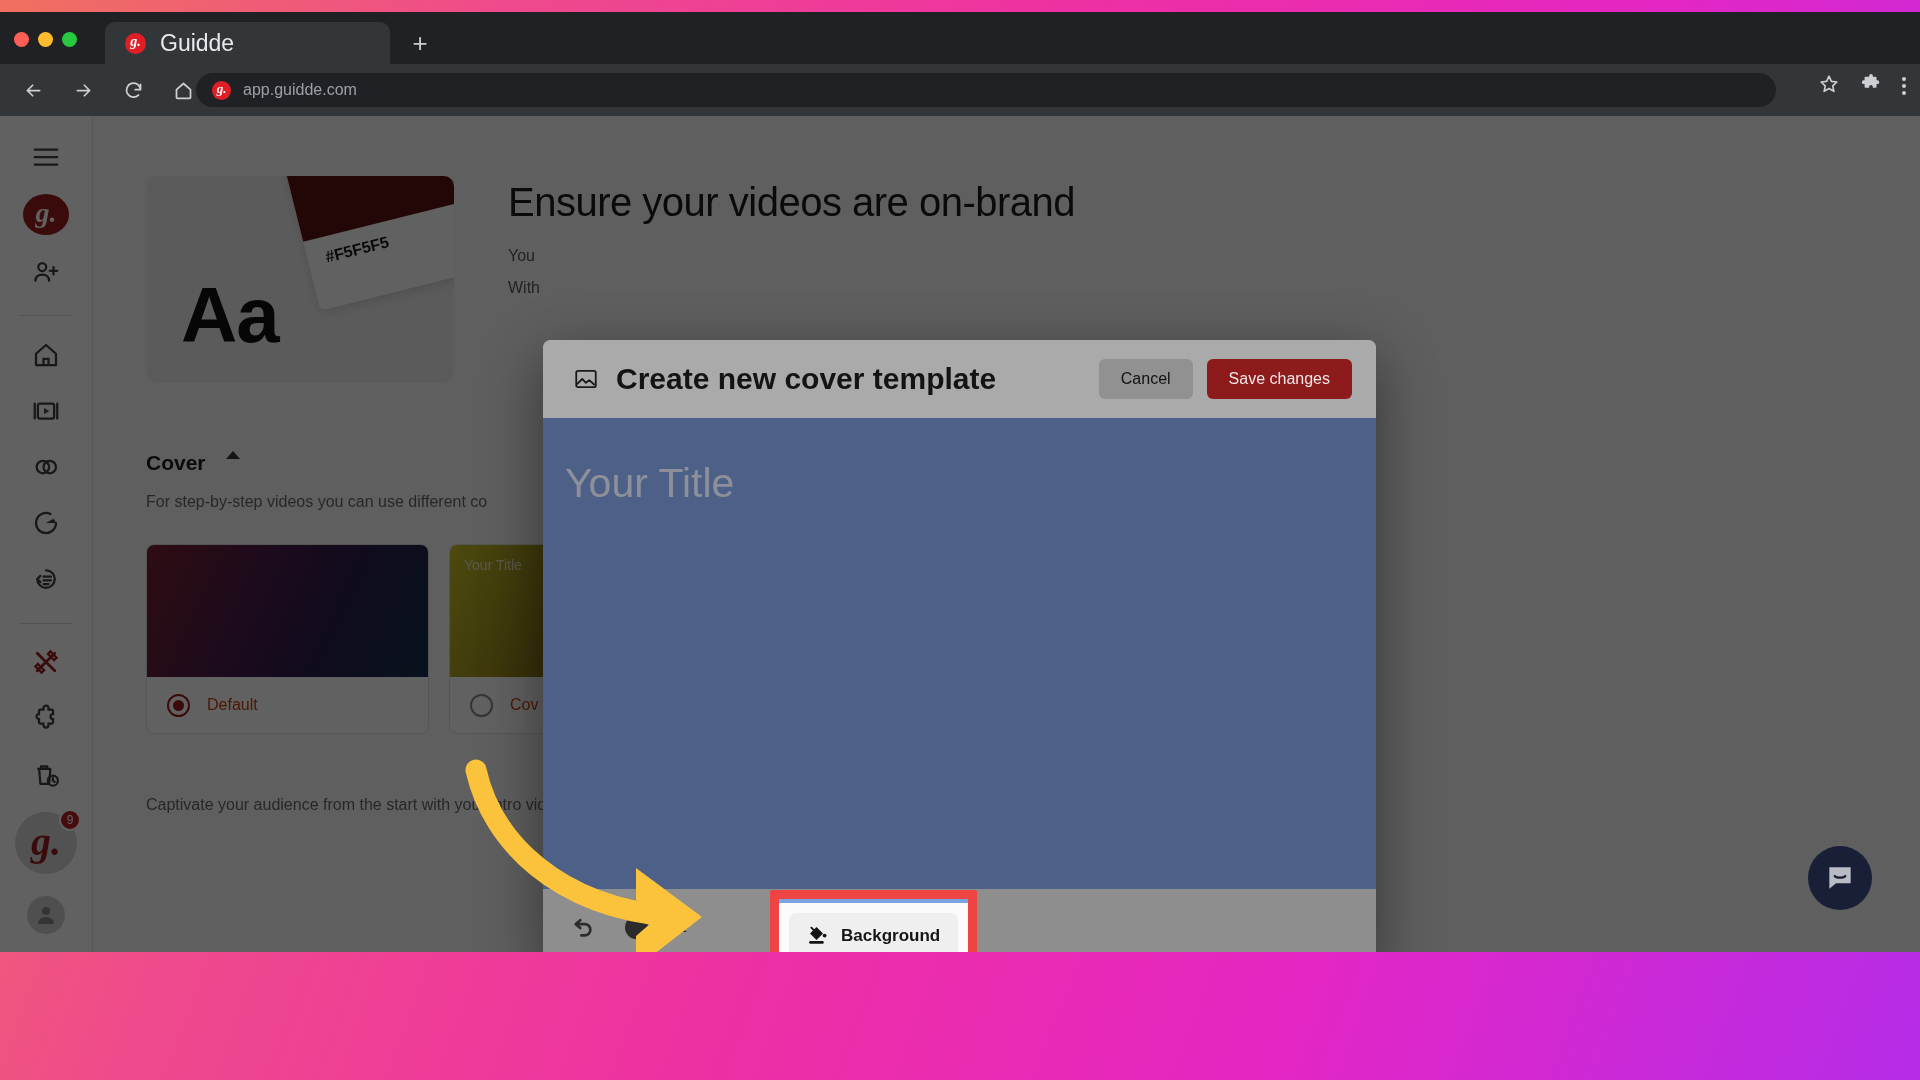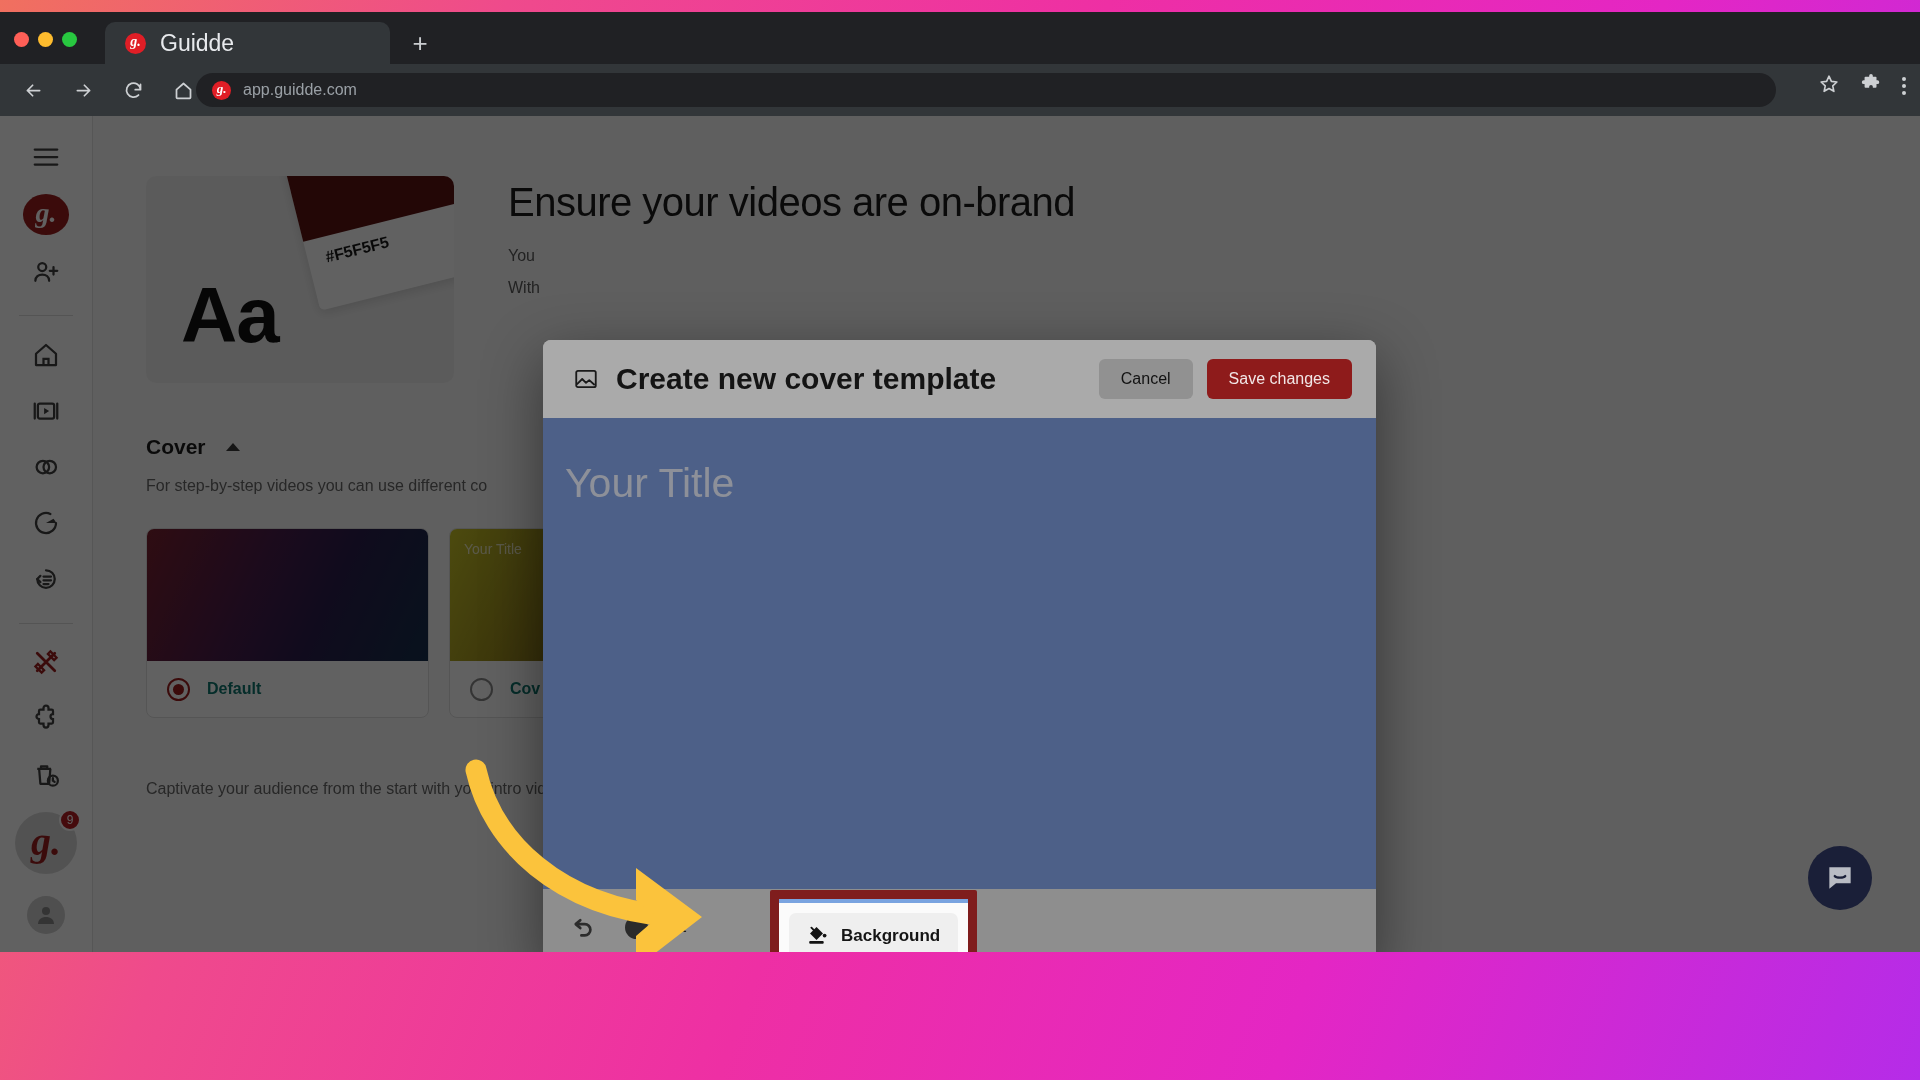--- a/index.html
+++ b/index.html
@@ -118,35 +118,35 @@
   .swatch-top { height:92px; background:#5c1311; }
   .swatch-label { font-size:16px; font-weight:700; color:#1a1a1a; padding:12px 0 0 18px; }
   .aa { position:absolute; left:35px; bottom:22px; font-size:78px; font-weight:700; color:#121212; letter-spacing:-1px; }
 
   .hero-text { padding-top:4px; }
   .hero-title { font-size:40px; font-weight:400; color:#1c1c1c; letter-spacing:-.5px; }
   .hero-p { font-size:16px; color:#5a5a5a; margin-top:18px; line-height:1.6; max-width:640px; }
 
   .section { margin-top:52px; }
   .sec-head { display:flex; align-items:center; gap:20px; }
-  .sec-title { font-size:21px; font-weight:700; color:#1c1c1c; }
+  .sec-title { font-size:21px; font-weight:700; color:#1c1c1c;margin-top:16px; }
   .caret { width:0;height:0;border-left:7px solid transparent;border-right:7px solid transparent;border-bottom:8px solid #3a3a3a; }
   .sec-sub { font-size:16px; color:#686868; margin-top:18px; }
 
   .cards { display:flex; gap:20px; margin-top:33px; }
   .cover-card { width:283px; background:#fff; border:1px solid #e0e0e0; border-radius:8px; overflow:hidden; }
   .cover-thumb { height:132px; position:relative; }
   .thumb-a { background:linear-gradient(115deg,#7b2230 0%,#4a1d4b 38%,#2a1f4e 64%,#16304e 100%); }
   .thumb-b { background:linear-gradient(115deg,#c8c326 0%,#8e7b1c 45%,#4e2020 100%); }
   .thumb-title { position:absolute; left:14px; top:12px; font-size:14px; color:rgba(255,255,255,.72); }
   .cover-foot { height:56px; display:flex; align-items:center; gap:17px; padding-left:20px; }
   .radio { width:23px; height:23px; border-radius:50%; border:2px solid #8a8a8a; flex:none; }
   .radio.on { border-color:#9c1f1f; display:flex; align-items:center; justify-content:center; }
   .radio.on::after { content:""; width:11px; height:11px; border-radius:50%; background:#9c1f1f; }
-  .cover-label { font-size:16px; font-weight:700; color:#0f766e; white-space:nowrap; }
+  .cover-label { font-size:16px; font-weight:400; color:#c2410c; white-space:nowrap; }
 
   .intro-sec { margin-top:62px; }
 
   
   .intercom {
     position:absolute; right:48px; bottom:42px; width:64px; height:64px;
     border-radius:50%; background:#1a1f38; z-index:30;
     display:flex; align-items:center; justify-content:center;
   }
   .intercom svg { width:32px; height:32px; fill:#b9bcc4; }
@@ -174,21 +174,21 @@
     background:#8e8e8e; display:flex; align-items:center; gap:28px; padding-left:24px;
   }
   .mt-icon { width:30px; height:30px; display:flex; align-items:center; justify-content:center; }
   .mt-icon svg { width:27px; height:27px; stroke:#2c2c2c; fill:none; stroke-width:2.4; }
   .mt-item { display:flex; align-items:center; gap:10px; font-size:17px; color:#1a1a1a; }
   .mt-dot { width:23px; height:23px; border-radius:50%; background:#2b2b2b; }
 
   
   .hl-box {
     position:absolute; left:770px; top:774px; width:207px; height:94px; z-index:60;
-    background:#7f1d1d; padding:9px; border-radius:2px;
+    background:#ef4444; padding:9px; border-radius:2px;
   }
   .hl-inner { width:100%; height:100%; background:#fbfbfb; position:relative; overflow:hidden; }
   .hl-topline { position:absolute; left:0; top:0; width:100%; height:4px; background:#7aa4e0; }
   .bg-btn {
     position:absolute; left:10px; top:14px; width:calc(100% - 20px); height:46px;
     background:#efefef; border-radius:7px; display:flex; align-items:center; gap:12px; padding-left:16px;
   }
   .bg-btn svg { width:24px; height:24px; }
   .bg-label { font-size:17px; font-weight:700; color:#151515; }
 

